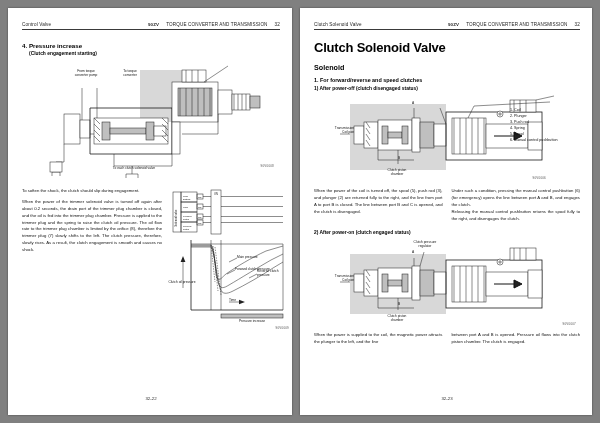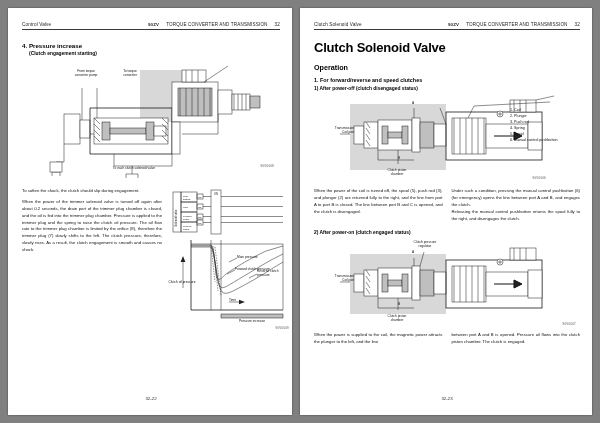--- a/index.html
+++ b/index.html
@@ -206,21 +206,21 @@
       <div class="hdr">
         <div class="hdr-left">Clutch Solenoid Valve</div>
         <div class="hdr-right">
           <span class="hdr-model">90ZV</span>
           <span class="hdr-sec">TORQUE CONVERTER AND TRANSMISSION</span>
           <span class="hdr-num">32</span>
         </div>
       </div>
 
       <div class="h1">Clutch Solenoid Valve</div>
-      <div class="h2">Operation</div>
+      <div class="h2">Solenoid</div>
       <div class="h3">1. For forward/reverse and speed clutches</div>
       <div class="h4">1) After power-off (clutch disengaged status)</div>
 
       <div class="fig" style="height:92px;margin-top:2px;">
         <svg width="268" height="90" viewBox="0 0 268 90">
           <rect x="36" y="10" width="96" height="66" class="shade"></rect>
 
           <rect x="40" y="32" width="10" height="18" class="fillw"></rect>
           <rect x="50" y="28" width="14" height="26" class="fillw"></rect>
           <path class="ln thin" d="M52 28 L56 34 M52 34 L56 40 M52 40 L56 46 M52 46 L56 52"></path>

